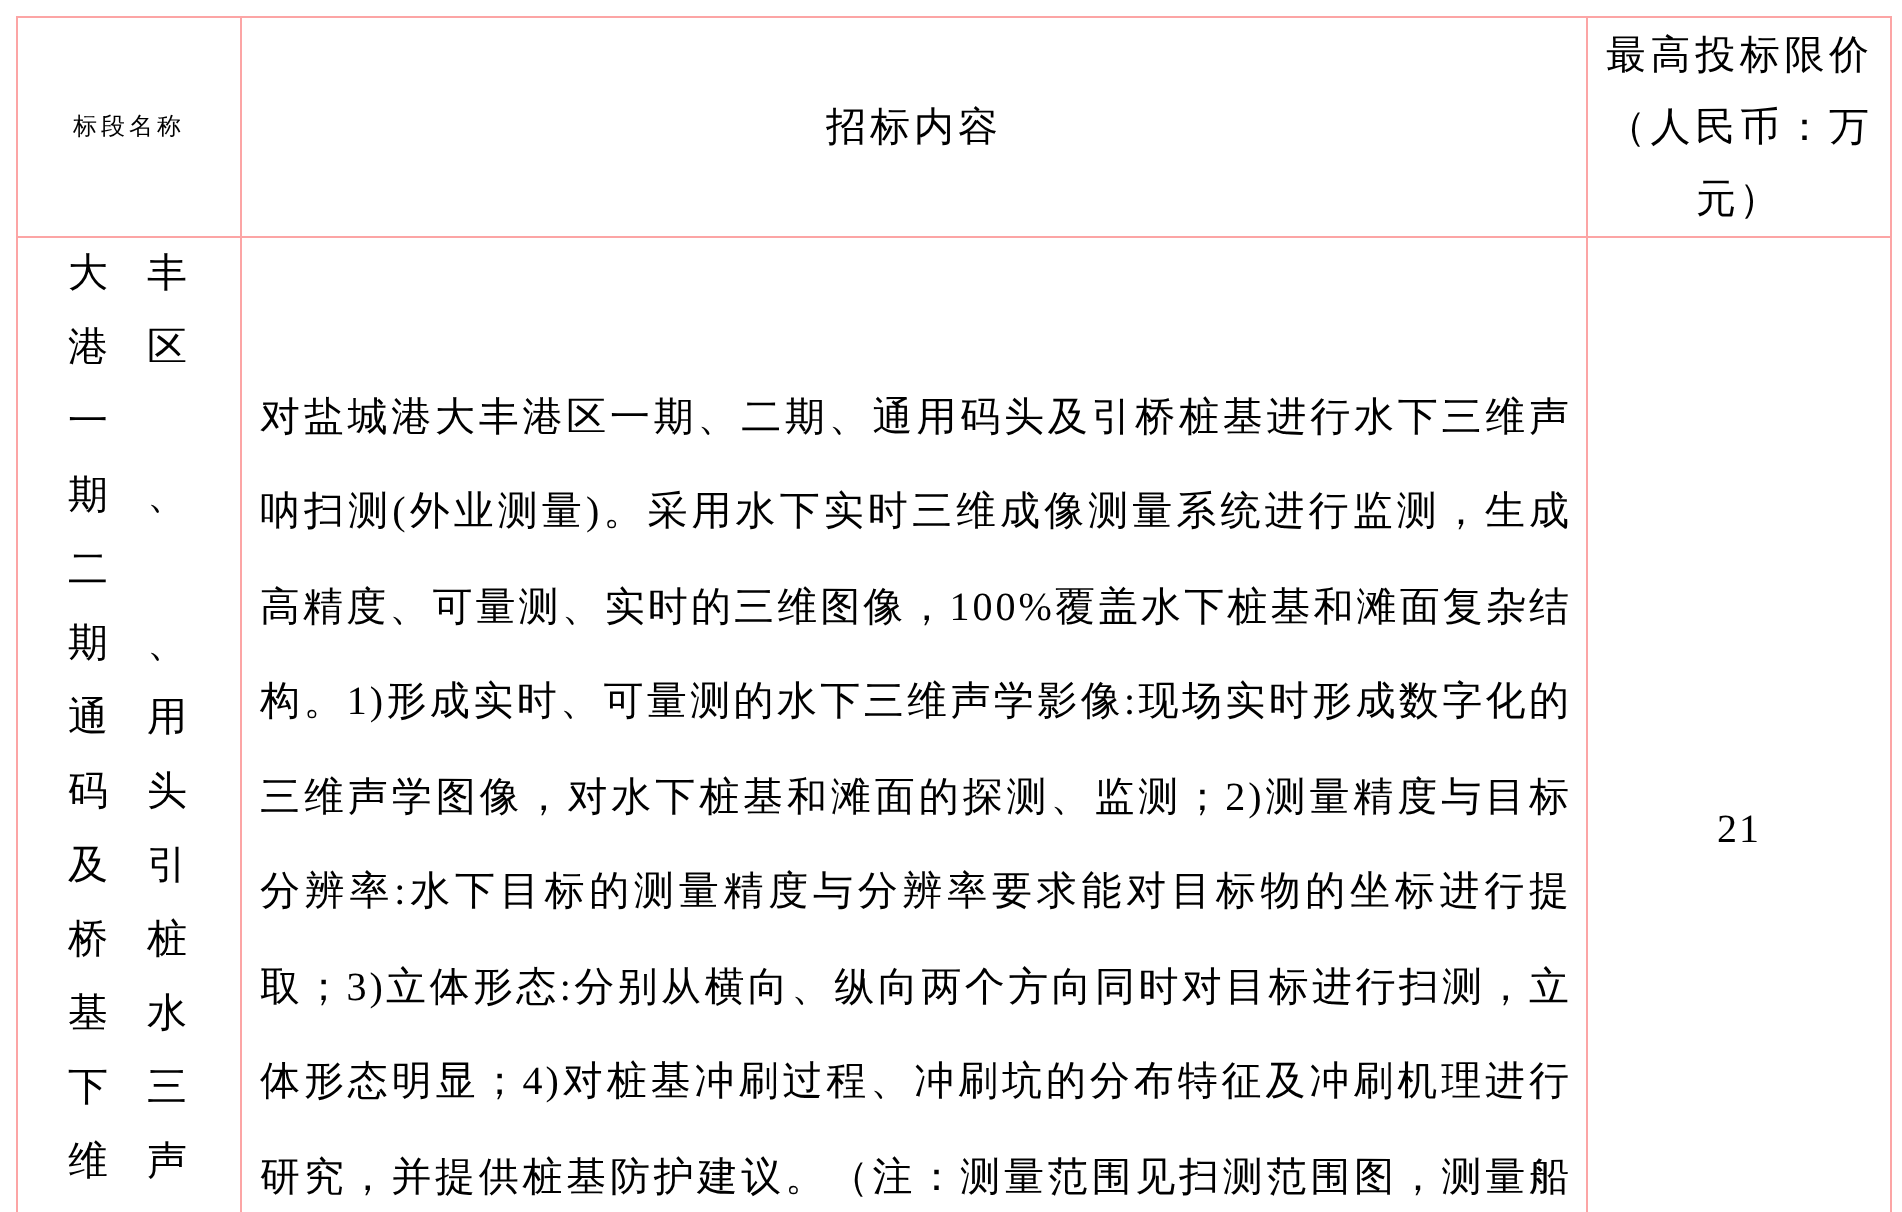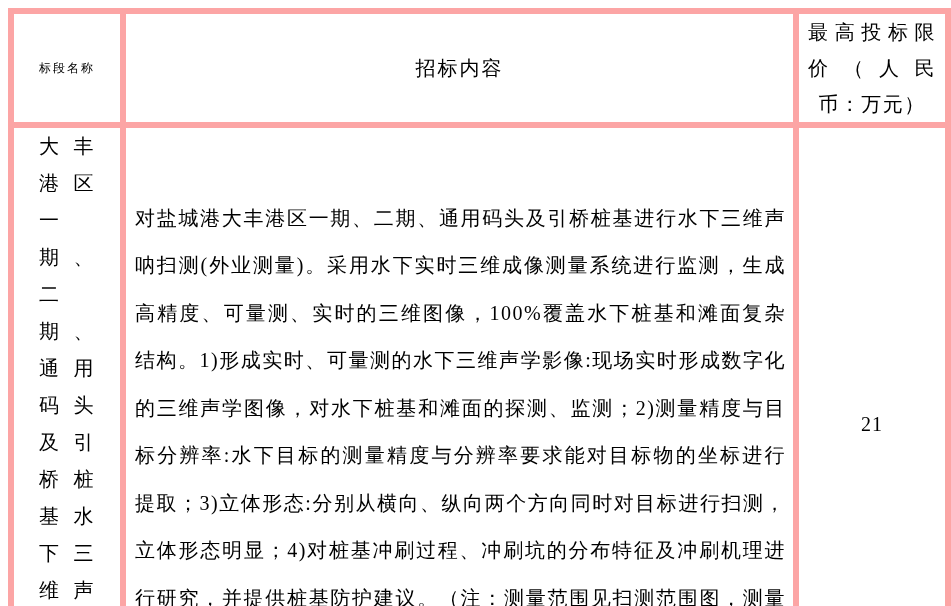--- a/index.html
+++ b/index.html
@@ -21,21 +21,21 @@
     width: 937px;
     height: 588px;
     border-collapse: collapse;
     table-layout: fixed;
     font-family: "Liberation Serif", "DejaVu Serif", serif;
     color: #000000;
     background: #ffffff;
   }
   table.bid-table th,
   table.bid-table td {
-    border: 6px solid #fca5a5;
+    border: 1px solid #fca5a5;
     vertical-align: middle;
     font-weight: normal;
     overflow: hidden;
   }
   col.c-name    { width: 112px; }
   col.c-content { width: 673px; }
   col.c-price   { width: 152px; }
 
   tr.header-row { height: 110px; }
 

